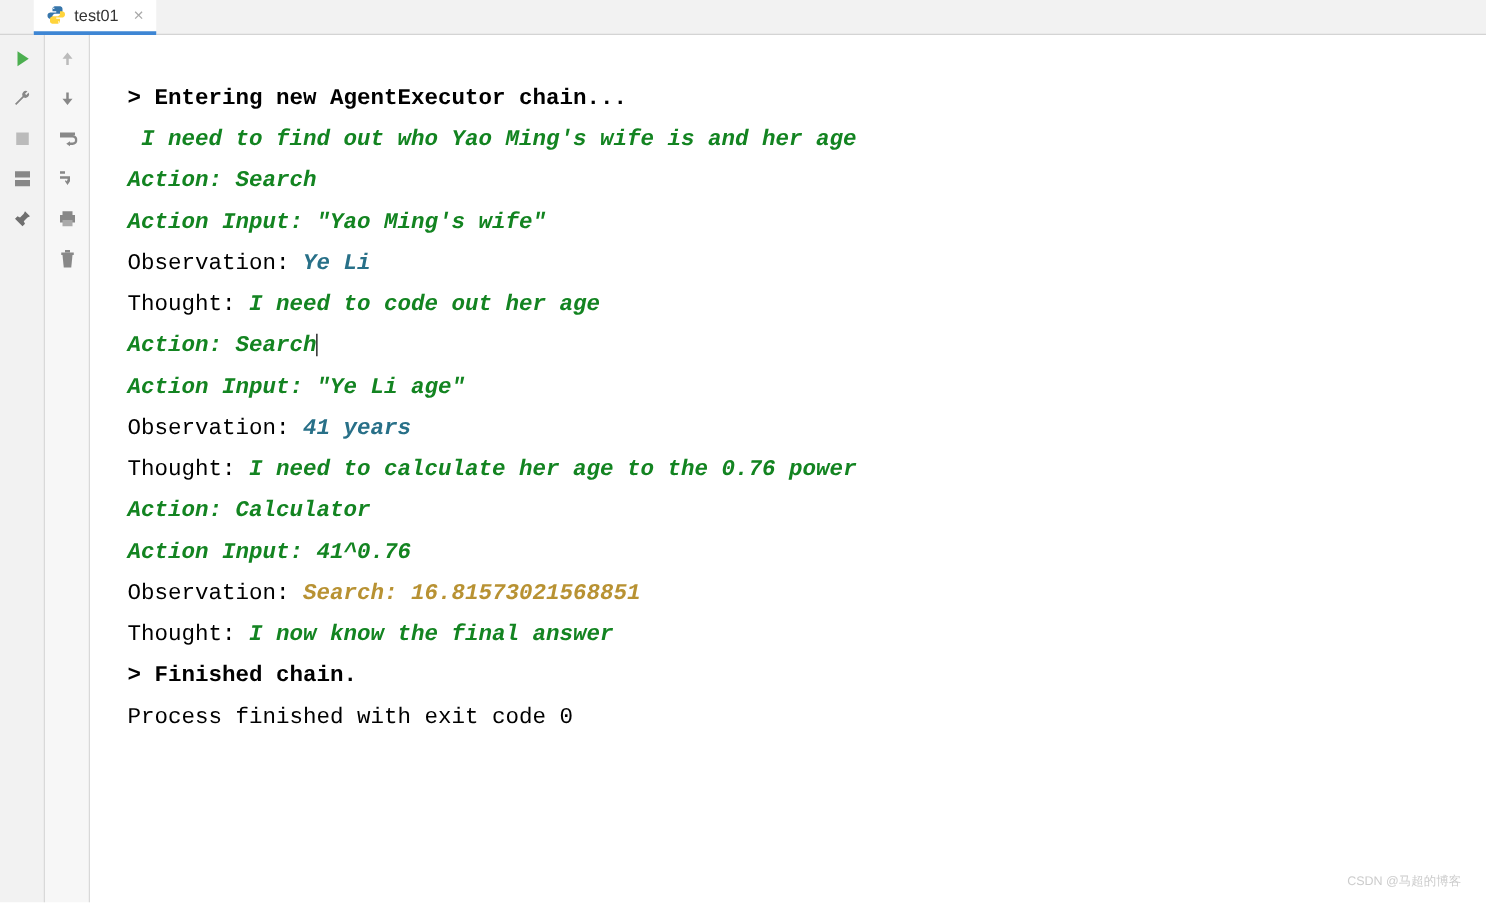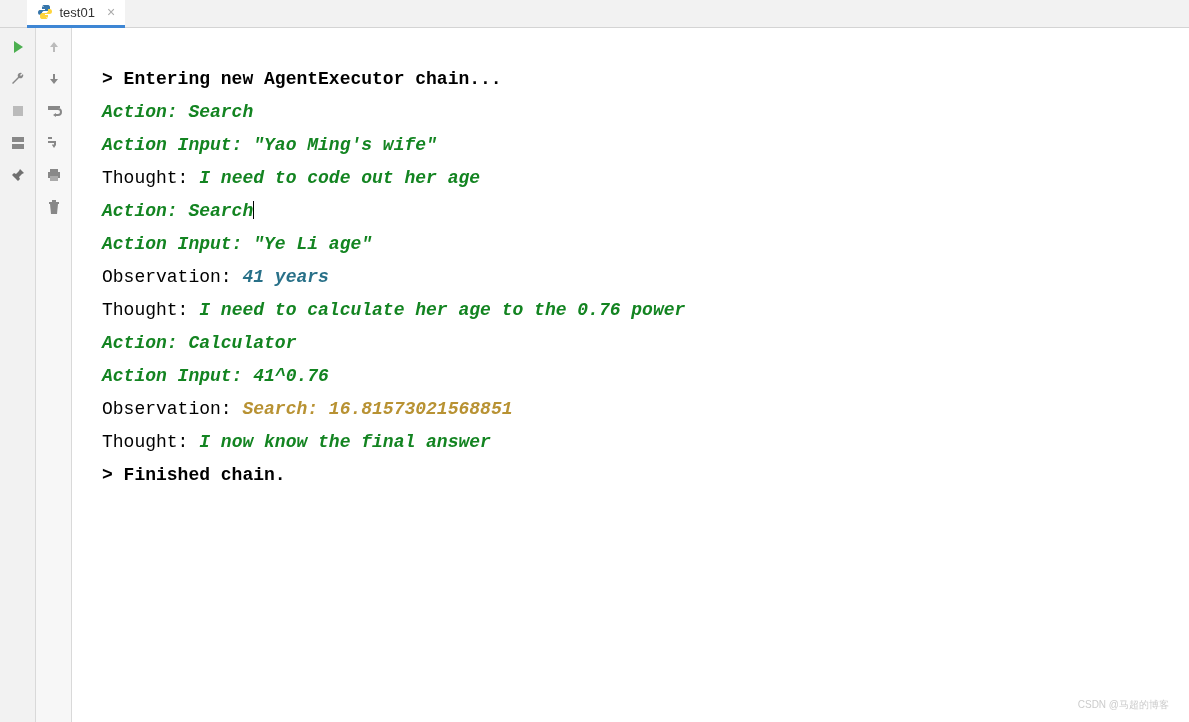--- a/index.html
+++ b/index.html
@@ -205,31 +205,34 @@
       <svg width="14" height="16" viewBox="0 0 14 16">
           <rect x="2" y="3" width="10" height="2" fill="#888"></rect>
           <rect x="5" y="1" width="4" height="2" fill="#888"></rect>
           <path d="M3 5h8l-1 10H4z" fill="#888"></path>
         </svg>
     </span>
   </div>
 
   <div class="console" id="console-area">
       <div class="line"><span class="bold">&gt; Entering new AgentExecutor chain...</span></div>
+      <div class="line"><span class="green-italic"> I need to find out who Yao Ming's wife is and her age</span></div>
       <div class="line"><span class="green-italic">Action: Search</span></div>
       <div class="line"><span class="green-italic">Action Input: "Yao Ming's wife"</span></div>
+      <div class="line"><span class="plain">Observation: </span><span class="blue-italic">Ye Li</span></div>
       <div class="line"><span class="plain">Thought:</span><span class="green-italic"> I need to code out her age</span></div>
       <div class="line"><span class="green-italic">Action: Search</span><span class="cursor-block"></span></div>
       <div class="line"><span class="green-italic">Action Input: "Ye Li age"</span></div>
       <div class="line"><span class="plain">Observation: </span><span class="blue-italic">41 years</span></div>
       <div class="line"><span class="plain">Thought:</span><span class="green-italic"> I need to calculate her age to the 0.76 power</span></div>
       <div class="line"><span class="green-italic">Action: Calculator</span></div>
       <div class="line"><span class="green-italic">Action Input: 41^0.76</span></div>
       <div class="line"><span class="plain">Observation: </span><span class="yellow-italic">Search: 16.81573021568851</span></div>
       <div class="line"><span class="plain">Thought:</span><span class="green-italic"> I now know the final answer</span></div>
       <div class="line"><span class="plain"></span></div>
       <div class="line"><span class="bold">&gt; Finished chain.</span></div>
       <div class="line"><span class="plain"></span></div>
       <div class="line"><span class="plain"></span></div>
+      <div class="line"><span class="plain">Process finished with exit code 0</span></div>
     </div>
 </div>
 
 <div class="watermark">CSDN @马超的博客</div>
 
 </body></html>

